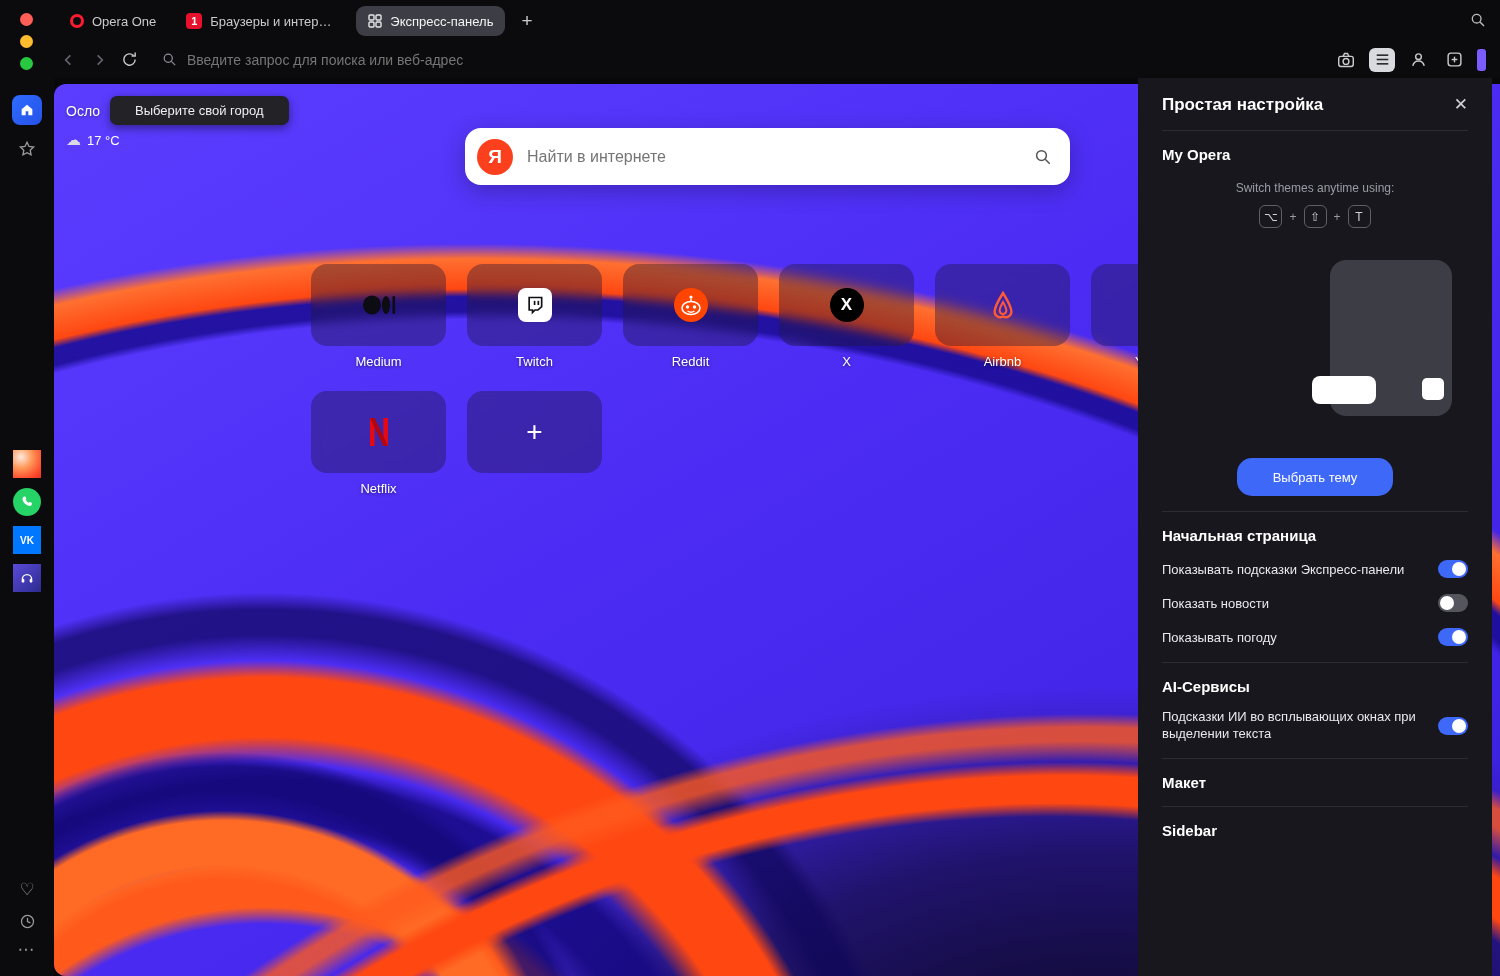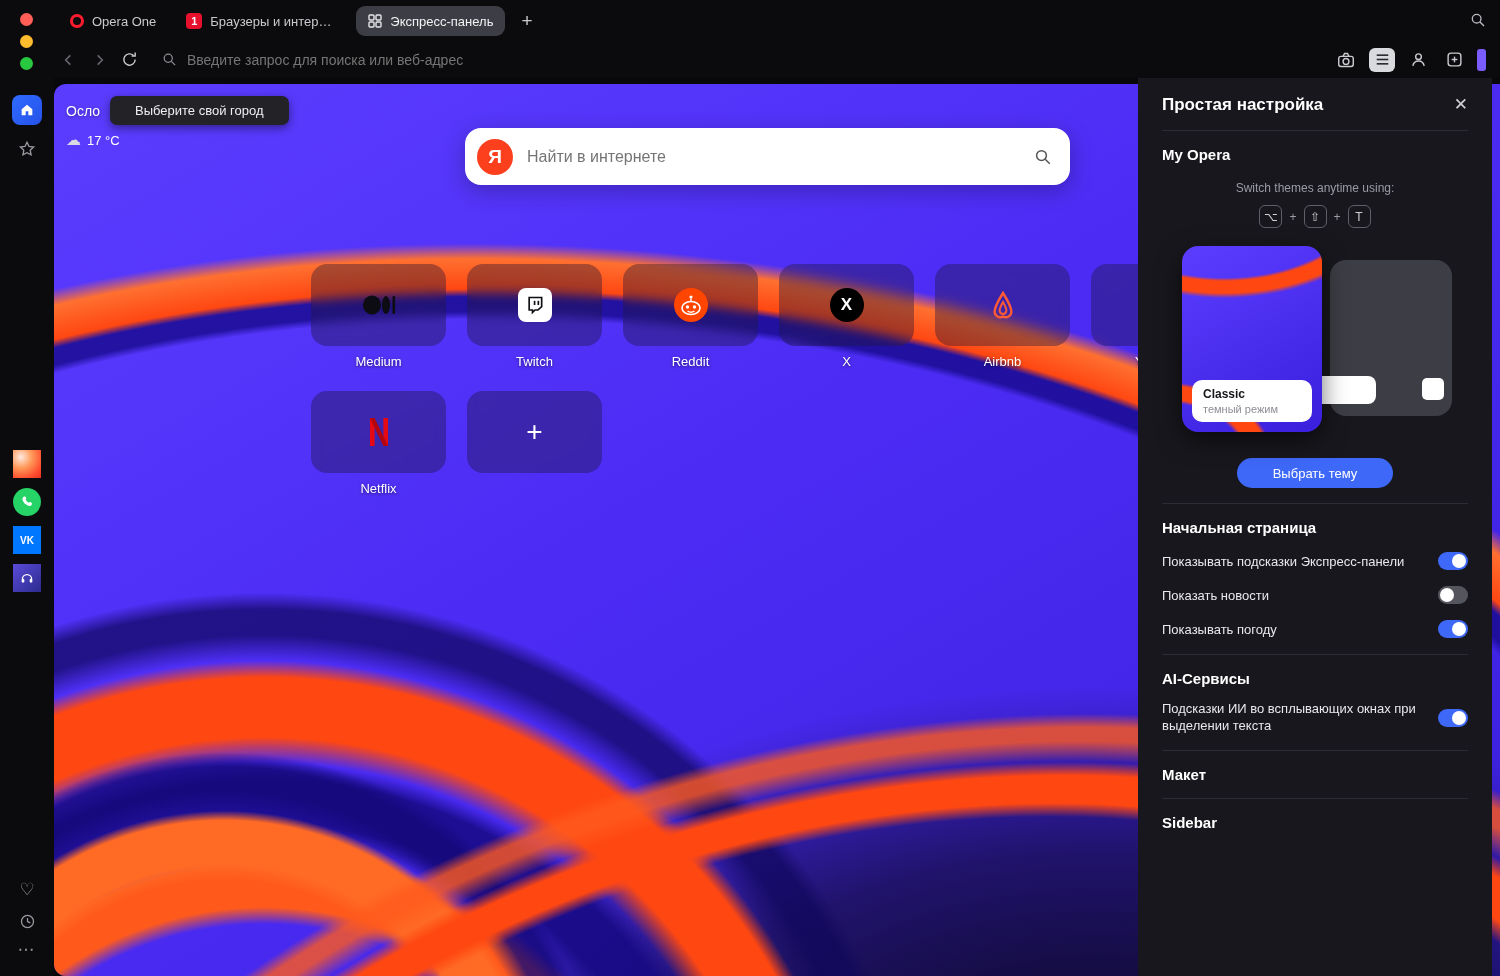--- a/index.html
+++ b/index.html
@@ -107,21 +107,21 @@
   .back-sq { position:absolute; right:8px; bottom:16px; width:22px; height:22px; background:#fff; border-radius:5px; }
   .front-card { position:absolute; left:20px; top:0; width:140px; height:186px; border-radius:16px; overflow:hidden;
     box-shadow:0 8px 24px rgba(0,0,0,.55);
     background:
       radial-gradient(170px 120px at -14% 115%, transparent 48%, #ff4712 51% 62%, transparent 65%),
       radial-gradient(260px 170px at 30% -36%, transparent 58%, #ff4712 60% 67%, transparent 70%),
       linear-gradient(150deg,#5b3dff,#3a1fdd); }
   .front-label { position:absolute; left:10px; bottom:10px; width:120px; background:#fff; border-radius:10px; padding:7px 11px; }
   .theme-name { font-size:12px; font-weight:bold; color:#16161a; }
   .theme-mode { font-size:11px; color:#8d8d95; margin-top:2px; }
-  .choose-btn { display:block; margin:16px auto 0 auto; width:156px; height:30px; border:none; border-radius:15px;
+  .choose-btn { display:block; margin:16px auto 0 auto; width:156px; height:38px; border:none; border-radius:15px;
     background:#3e68f8; color:#fff; font-size:13px; font-family:"Liberation Sans",sans-serif; cursor:default; }
 
   .toggle-row { display:flex; align-items:center; justify-content:space-between; gap:10px; margin:16px 0; }
   .toggle-row .lbl { font-size:13px; color:#e8e8ec; }
   .toggle { width:30px; height:18px; border-radius:9px; background:#55555e; position:relative; flex:none; }
   .toggle .knob { position:absolute; top:2px; left:2px; width:14px; height:14px; border-radius:50%; background:#fff; }
   .toggle.on { background:#3e68f8; }
   .toggle.on .knob { left:14px; }
 
   .ai-row { display:flex; align-items:center; justify-content:space-between; gap:10px; margin:14px 0; }
@@ -396,26 +396,20 @@
       <span class="key">⇧</span>
       <span>+</span>
       <span class="key">T</span>
     </div>
 
     <div class="theme-cards">
       <div class="back-card">
         <div class="back-pill"></div>
         <div class="back-sq"></div>
       </div>
-      <div class="front-card">
-        <div class="front-label">
-          <div class="theme-name">Classic</div>
-          <div class="theme-mode">темный режим</div>
-        </div>
-      </div>
     </div>
     <button class="choose-btn">Выбрать тему</button>
 
     <hr class="divider">
     <div class="sec-h">Начальная страница</div>
 
     <div class="toggle-row">
       <span class="lbl">Показывать подсказки Экспресс-панели</span>
       <div class="toggle on">
           <div class="knob"></div>

